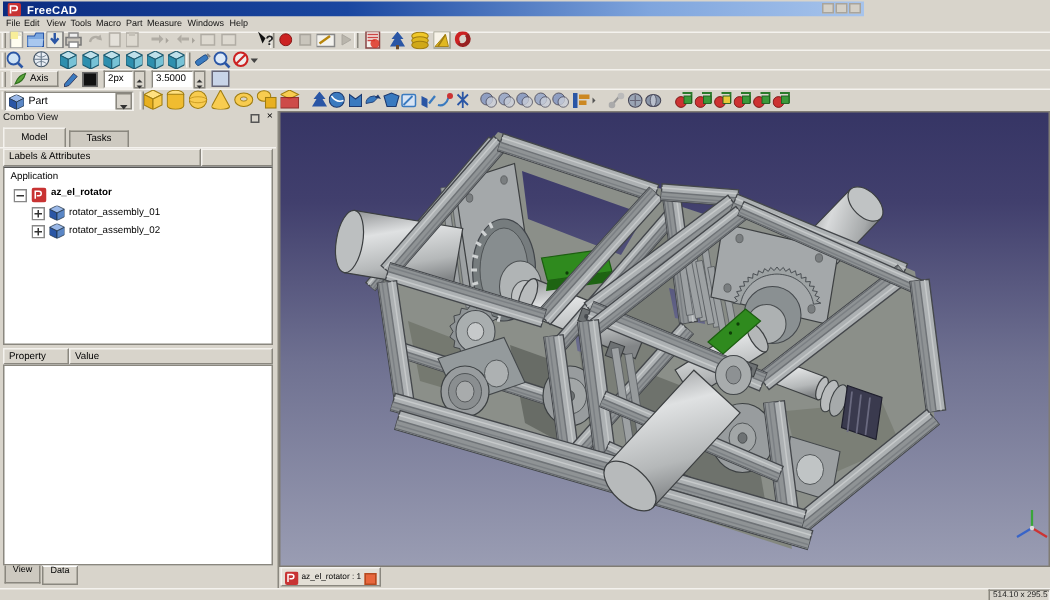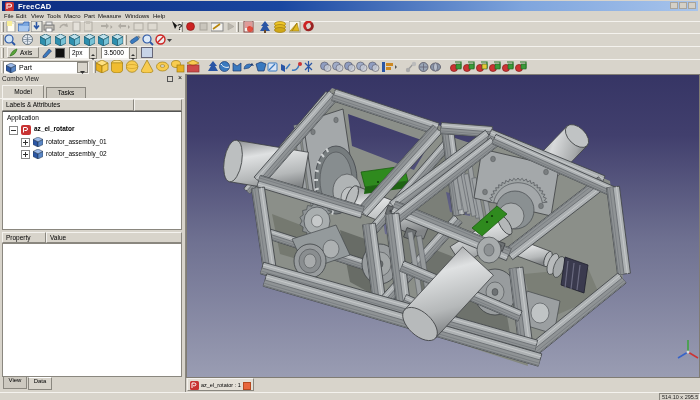--- a/index.html
+++ b/index.html
@@ -1,21 +1,21 @@
 <!DOCTYPE html>
 <html><head><meta charset="utf-8"><style>
 * { margin:0; padding:0; box-sizing:border-box; }
 body { width:700px; height:400px; font-family:"Liberation Sans",sans-serif; background:#d8d4cb; overflow:hidden; position:relative; }
 .abs { position:absolute; }
 .raised { border-top:1px solid #f4f2ee; border-left:1px solid #f4f2ee; border-right:1px solid #8a877f; border-bottom:1px solid #8a877f; }
 .sunken { border:1px solid; border-color:#8a877f #f4f2ee #f4f2ee #8a877f; }
 .grip { position:absolute; width:3px; border-left:1px solid #f4f2ee; border-right:1px solid #8a877f; height:10px; }
 </style></head>
 <body>
-<div class="abs" style="left:2px;top:1px;width:696px;height:10px;background:linear-gradient(90deg,#0c2c80 0%,#1a47a0 40%,#7fa5dd 75%,#a7c4ec 100%);">
+<div class="abs" style="left:2px;top:1px;width:574px;height:10px;background:linear-gradient(90deg,#0c2c80 0%,#1a47a0 40%,#7fa5dd 75%,#a7c4ec 100%);">
   <svg class="abs" style="left:3px;top:1px" width="9" height="9" viewBox="0 0 9 9">
       <rect width="9" height="9" rx="1.5" fill="#c83333"></rect>
       <path d="M2 7V2h3a1.5 1.5 0 010 3H3" stroke="#fff" stroke-width="1.1" fill="none"></path>
     </svg>
   <span class="abs" style="left:16px;top:1px;color:#fff;font-size:7.5px;font-weight:bold;letter-spacing:0.2px;">FreeCAD</span>
   <div class="abs" style="right:2px;top:1px;display:flex;gap:1px;">
     <div style="width:8px;height:7px;background:#d4d0c7;border:1px solid #a8a49c;"></div>
     <div style="width:8px;height:7px;background:#d4d0c7;border:1px solid #a8a49c;"></div>
     <div style="width:8px;height:7px;background:#d4d0c7;border:1px solid #a8a49c;"></div>
   </div>

